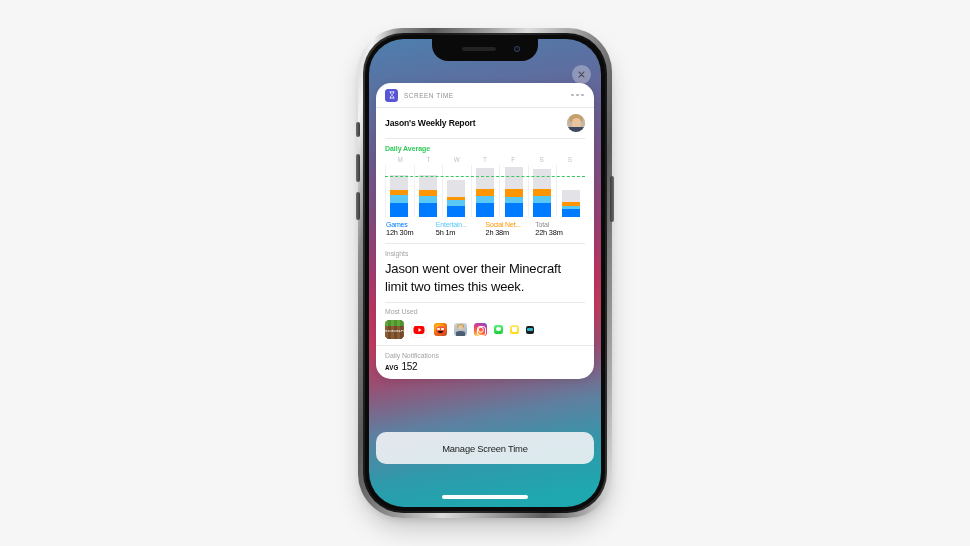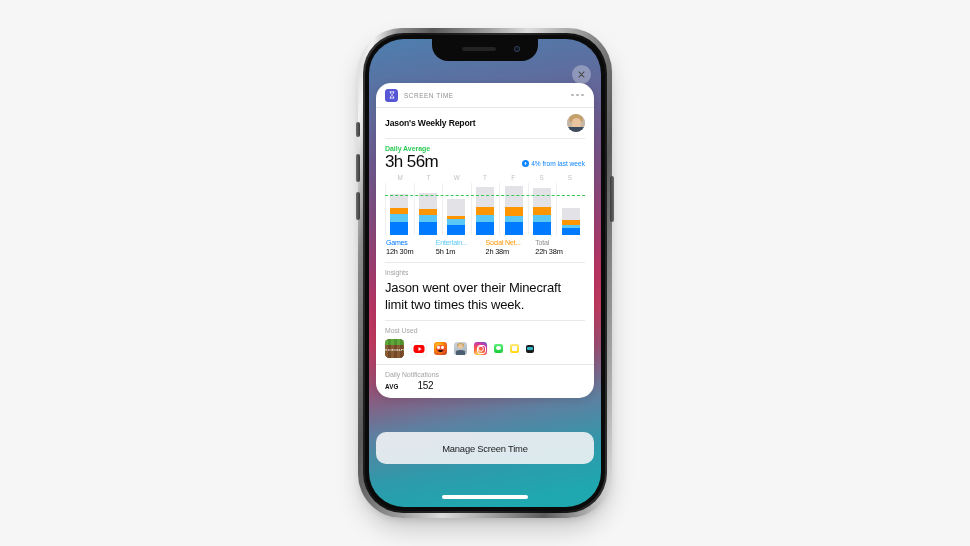--- a/index.html
+++ b/index.html
@@ -504,21 +504,21 @@
     letter-spacing: -0.05px;
   }
   .stat .v {
     margin-top: 2px;
     font-size: 10px;
     color: #0b0b0c;
     letter-spacing: -0.3px;
     font-weight: bold;
     display: flex;
     align-items: baseline;
-    gap: 19px;
+    gap: 3px;
   }
   .stat .v .pre {
     font-size: 6.3px;
     font-weight: bold;
     letter-spacing: 0.1px;
     color: #0b0b0c;
   }
   .stat .v .big { font-weight: 400; }
 
   
@@ -592,31 +592,20 @@
             <span class="face"></span>
             <span class="shirt"></span>
           </span>
         </div>
 
         <div class="divider"></div>
 
         <div class="chart-sec">
           <div class="daily-label">Daily Average</div>
 
-          <div class="avg-row">
-            <div class="avg-val"><span>3h</span> <span>56m</span></div>
-            <div class="delta">
-              <span class="arrow">
-                <svg width="5" height="5" viewBox="0 0 8 8">
-                  <path d="M4 6 V2.3 M2.3 3.9 L4 2.1 L5.7 3.9" stroke="#fff" stroke-width="1.1" fill="none" stroke-linecap="round" stroke-linejoin="round"></path>
-                </svg>
-              </span>
-              <span>4% from last week</span>
-            </div>
-          </div>
 
           <div class="weekdays" id="weekdays">
               <span>M</span>
               <span>T</span>
               <span>W</span>
               <span>T</span>
               <span>F</span>
               <span>S</span>
               <span>S</span>
             </div>

